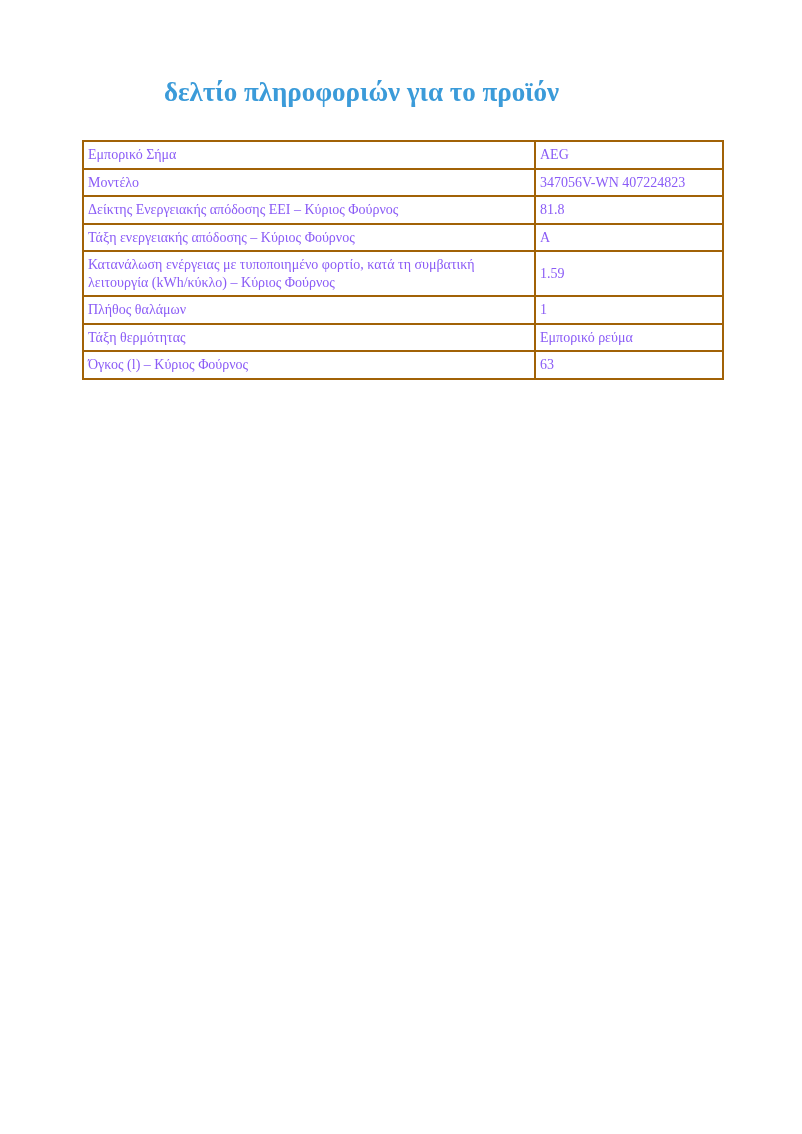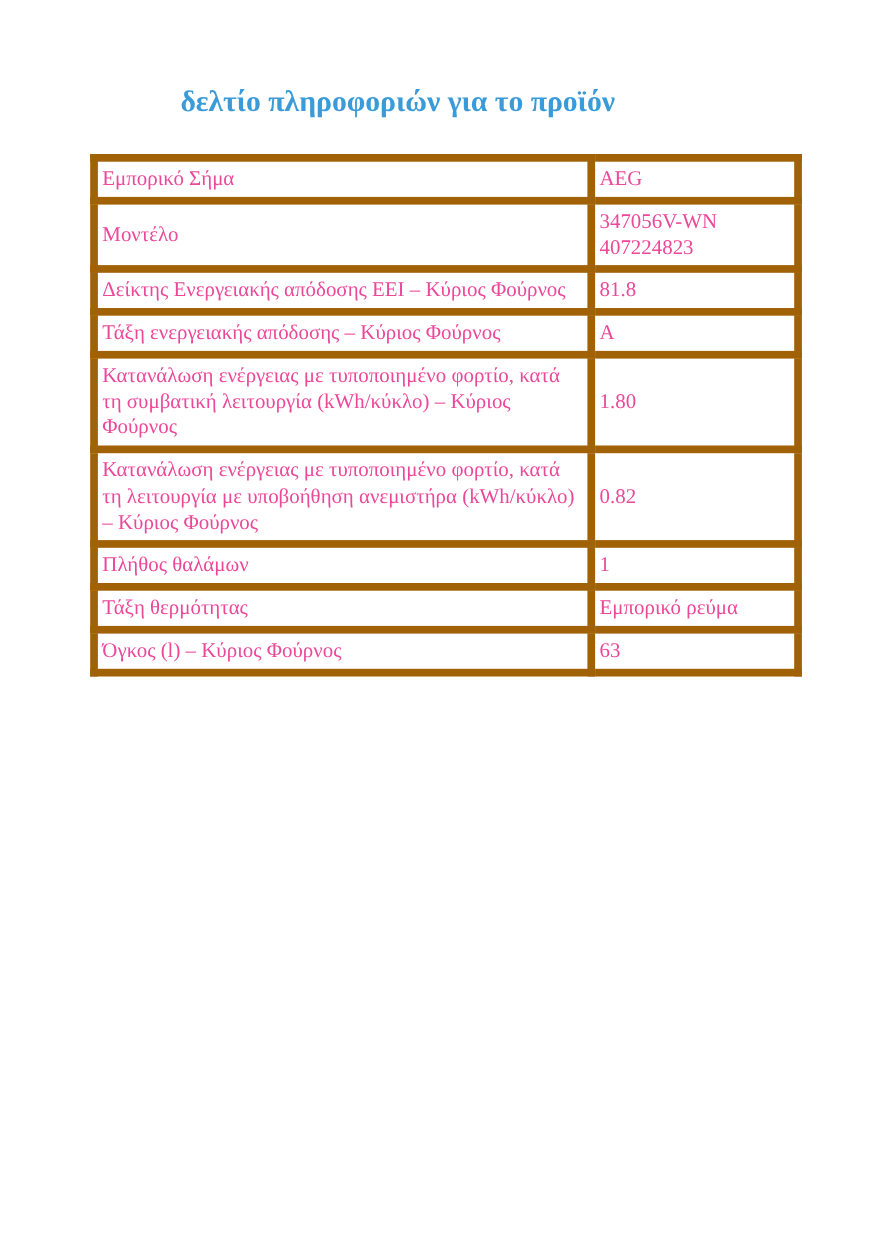--- a/index.html
+++ b/index.html
@@ -28,23 +28,23 @@
   }
   table.product-table {
     position: absolute;
     left: 38px;
     top: 96px;
     width: 640px;
     border-collapse: collapse;
     table-layout: fixed;
   }
   table.product-table td {
-    border: 7px solid #a16207;
-    font-size: 19px;
-    color: #ec4899;
+    border: 2px solid #a16207;
+    font-size: 14px;
+    color: #8b5cf6;
     padding: 4px 3px 4px 4px;
     line-height: 1.25;
     vertical-align: middle;
     word-wrap: break-word;
   }
   td.label-cell { width: 452px; }
   td.value-cell { width: 188px; }
 </style>
 </head>
 <body>
@@ -65,25 +65,21 @@
         <tr>
           <td class="label-cell">Δείκτης Ενεργειακής απόδοσης EEI – Κύριος Φούρνος</td>
           <td class="value-cell">81.8</td>
         </tr>
         <tr>
           <td class="label-cell">Τάξη ενεργειακής απόδοσης – Κύριος Φούρνος</td>
           <td class="value-cell">A</td>
         </tr>
         <tr>
           <td class="label-cell">Κατανάλωση ενέργειας με τυποποιημένο φορτίο, κατά τη συμβατική λειτουργία (kWh/κύκλο) – Κύριος Φούρνος</td>
-          <td class="value-cell">1.80</td>
-        </tr>
-        <tr>
-          <td class="label-cell">Κατανάλωση ενέργειας με τυποποιημένο φορτίο, κατά τη λειτουργία με υποβοήθηση ανεμιστήρα (kWh/κύκλο) – Κύριος Φούρνος</td>
-          <td class="value-cell">0.82</td>
+          <td class="value-cell">1.59</td>
         </tr>
         <tr>
           <td class="label-cell">Πλήθος θαλάμων</td>
           <td class="value-cell">1</td>
         </tr>
         <tr>
           <td class="label-cell">Τάξη θερμότητας</td>
           <td class="value-cell">Εμπορικό ρεύμα</td>
         </tr>
         <tr>

